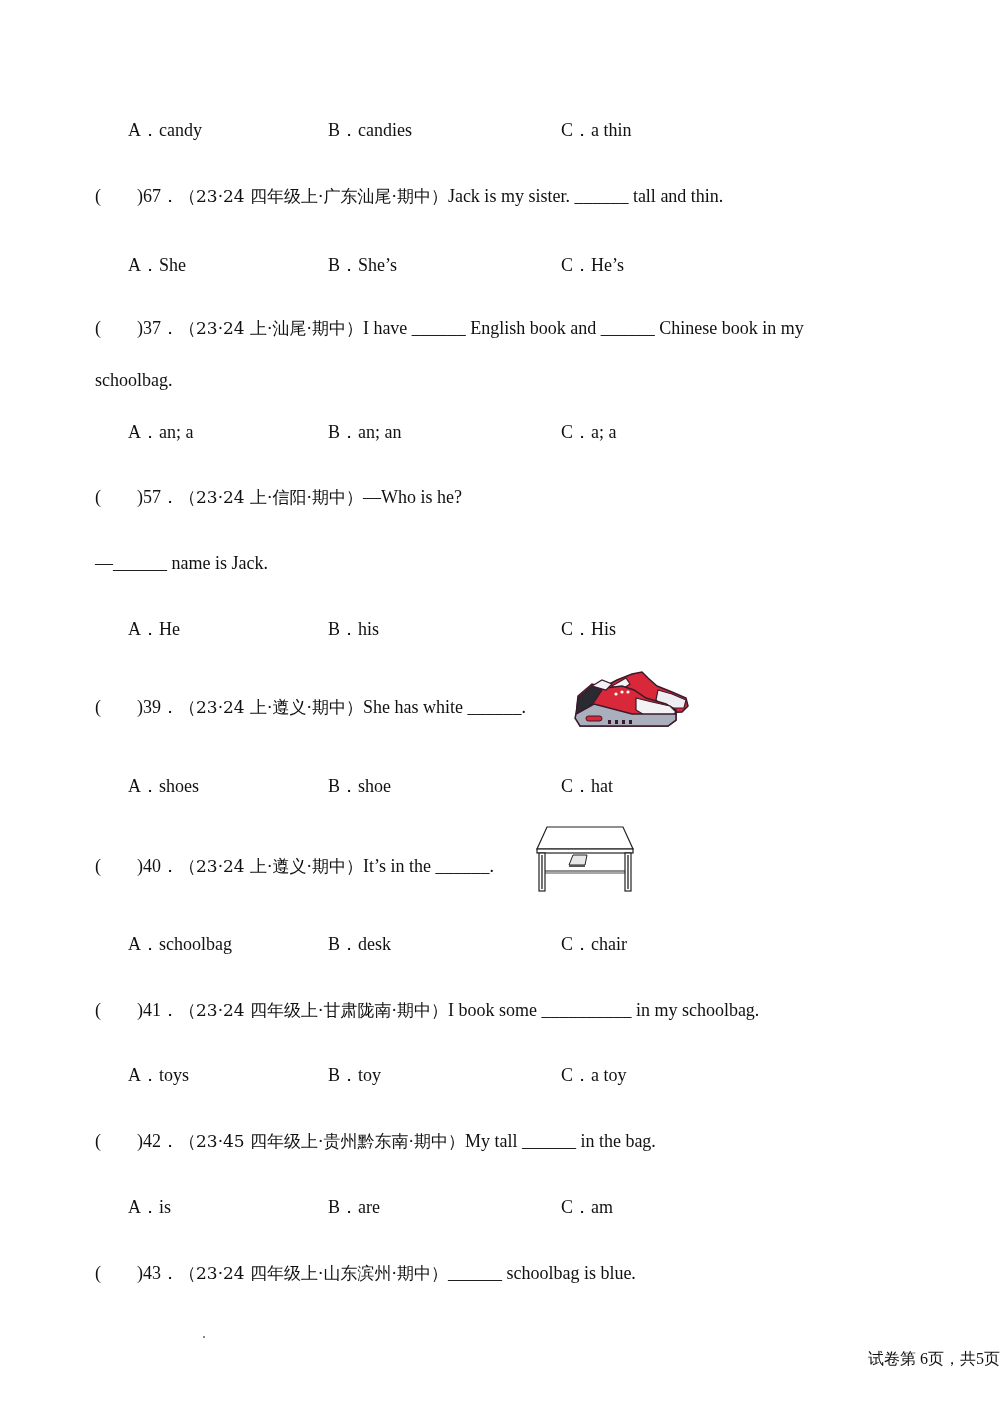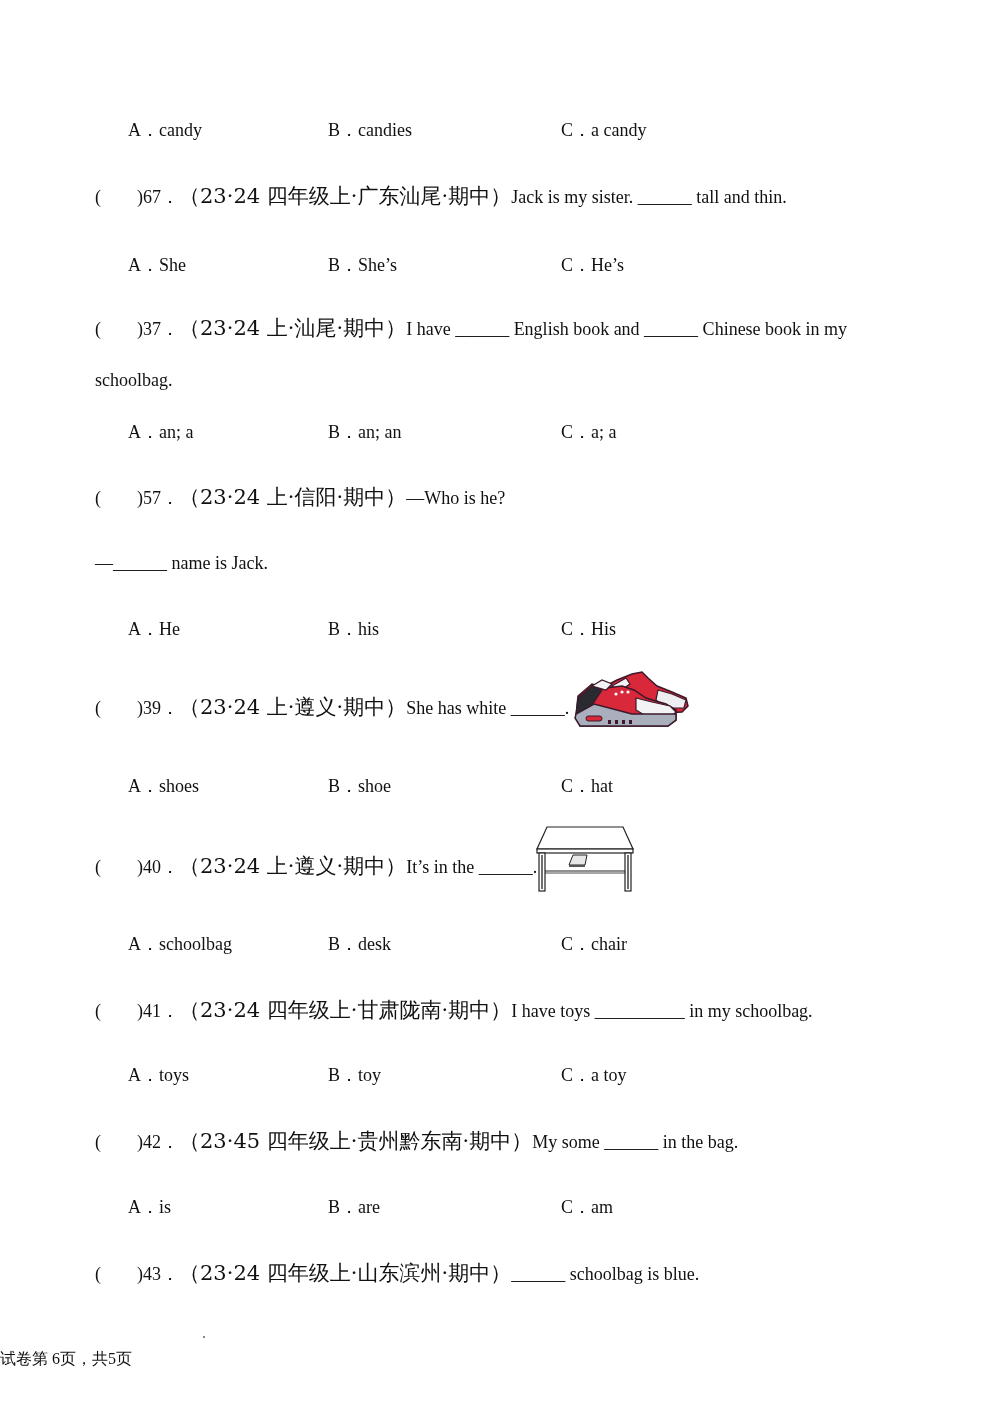--- a/index.html
+++ b/index.html
@@ -2,32 +2,32 @@
 <html><head>
 <meta charset="utf-8">
 <style>
   html, body { margin: 0; padding: 0; background: #ffffff; }
   body { width: 1000px; height: 1415px; position: relative; overflow: hidden;
          font-family: "Liberation Serif", "DejaVu Serif", serif; color: #111; }
   .line { position: absolute; left: 95px; font-size: 18px; line-height: 22px; white-space: nowrap; }
   .opts { position: absolute; left: 0; width: 864px; font-size: 18px; line-height: 22px; height: 22px; }
   .opt { position: absolute; white-space: nowrap; }
   .paren-open { display: inline-block; width: 42px; }
-  .src { font-family: "DejaVu Serif", "Liberation Serif", serif; font-size: 21px; }
-  .footer { position: absolute; top: 1349px; left: 0; width: 1000px; text-align: left; font-size: 16px; }
+  .src { font-family: "DejaVu Serif", "Liberation Serif", serif; font-size: 17px; }
+  .footer { position: absolute; top: 1349px; left: 0; width: 1000px; text-align: right; font-size: 16px; }
   .dot { position: absolute; left: 203px; top: 1336px; width: 2px; height: 2px; background: #888; }
   .pic { position: absolute; }
 </style>
 </head>
 <body>
 
 <div class="opts" style="top:119px">
   <span class="opt" style="left:128px"><span>A．</span><span>candy</span></span>
   <span class="opt" style="left:328px"><span>B．</span><span>candies</span></span>
-  <span class="opt" style="left:561px"><span>C．</span><span>a candy</span></span>
+  <span class="opt" style="left:561px"><span>C．</span><span>a thin</span></span>
 </div>
 
 <div class="line" style="top:185px">
   <span class="paren-open">(</span><span>)</span><span>67</span><span>．</span><span class="src">（23·24 四年级上·广东汕尾·期中）</span><span>Jack is my sister. ______ tall and thin.</span>
 </div>
 <div class="opts" style="top:254px">
   <span class="opt" style="left:128px"><span>A．</span><span>She</span></span>
   <span class="opt" style="left:328px"><span>B．</span><span>She’s</span></span>
   <span class="opt" style="left:561px"><span>C．</span><span>He’s</span></span>
 </div>
@@ -100,30 +100,30 @@
     <rect x="34" y="40" width="16" height="2" fill="#555"></rect>
   </svg>
 </div>
 <div class="opts" style="top:933px">
   <span class="opt" style="left:128px"><span>A．</span><span>schoolbag</span></span>
   <span class="opt" style="left:328px"><span>B．</span><span>desk</span></span>
   <span class="opt" style="left:561px"><span>C．</span><span>chair</span></span>
 </div>
 
 <div class="line" style="top:999px">
-  <span class="paren-open">(</span><span>)</span><span>41</span><span>．</span><span class="src">（23·24 四年级上·甘肃陇南·期中）</span><span>I have toys __________ in my schoolbag.</span>
+  <span class="paren-open">(</span><span>)</span><span>41</span><span>．</span><span class="src">（23·24 四年级上·甘肃陇南·期中）</span><span>I book some __________ in my schoolbag.</span>
 </div>
 <div class="opts" style="top:1064px">
   <span class="opt" style="left:128px"><span>A．</span><span>toys</span></span>
   <span class="opt" style="left:328px"><span>B．</span><span>toy</span></span>
   <span class="opt" style="left:561px"><span>C．</span><span>a toy</span></span>
 </div>
 
 <div class="line" style="top:1130px">
-  <span class="paren-open">(</span><span>)</span><span>42</span><span>．</span><span class="src">（23·45 四年级上·贵州黔东南·期中）</span><span>My some ______ in the bag.</span>
+  <span class="paren-open">(</span><span>)</span><span>42</span><span>．</span><span class="src">（23·45 四年级上·贵州黔东南·期中）</span><span>My tall ______ in the bag.</span>
 </div>
 <div class="opts" style="top:1196px">
   <span class="opt" style="left:128px"><span>A．</span><span>is</span></span>
   <span class="opt" style="left:328px"><span>B．</span><span>are</span></span>
   <span class="opt" style="left:561px"><span>C．</span><span>am</span></span>
 </div>
 
 <div class="line" style="top:1262px">
   <span class="paren-open">(</span><span>)</span><span>43</span><span>．</span><span class="src">（23·24 四年级上·山东滨州·期中）</span><span>______ schoolbag is blue.</span>
 </div>

